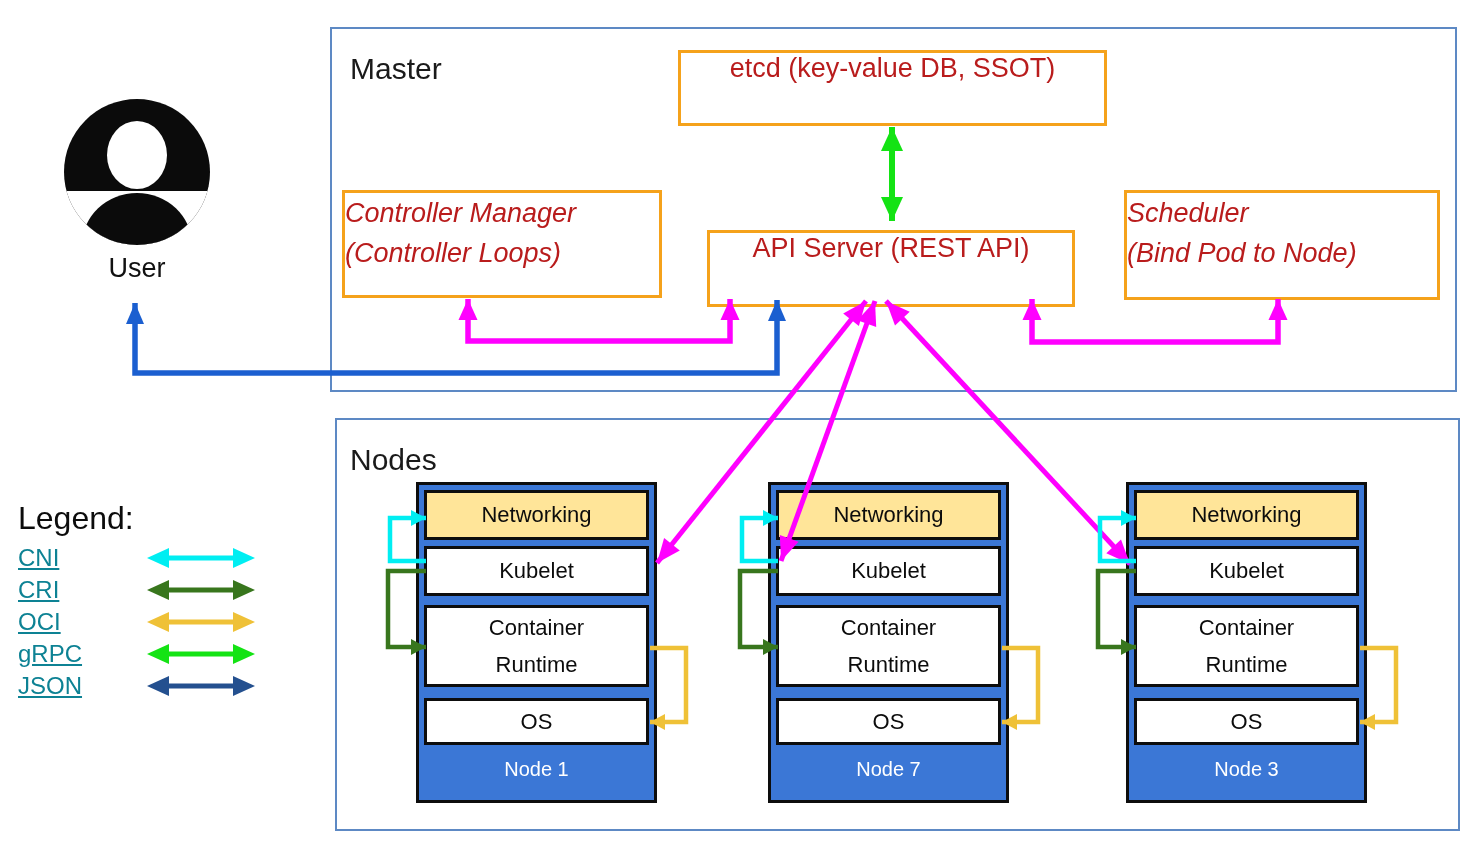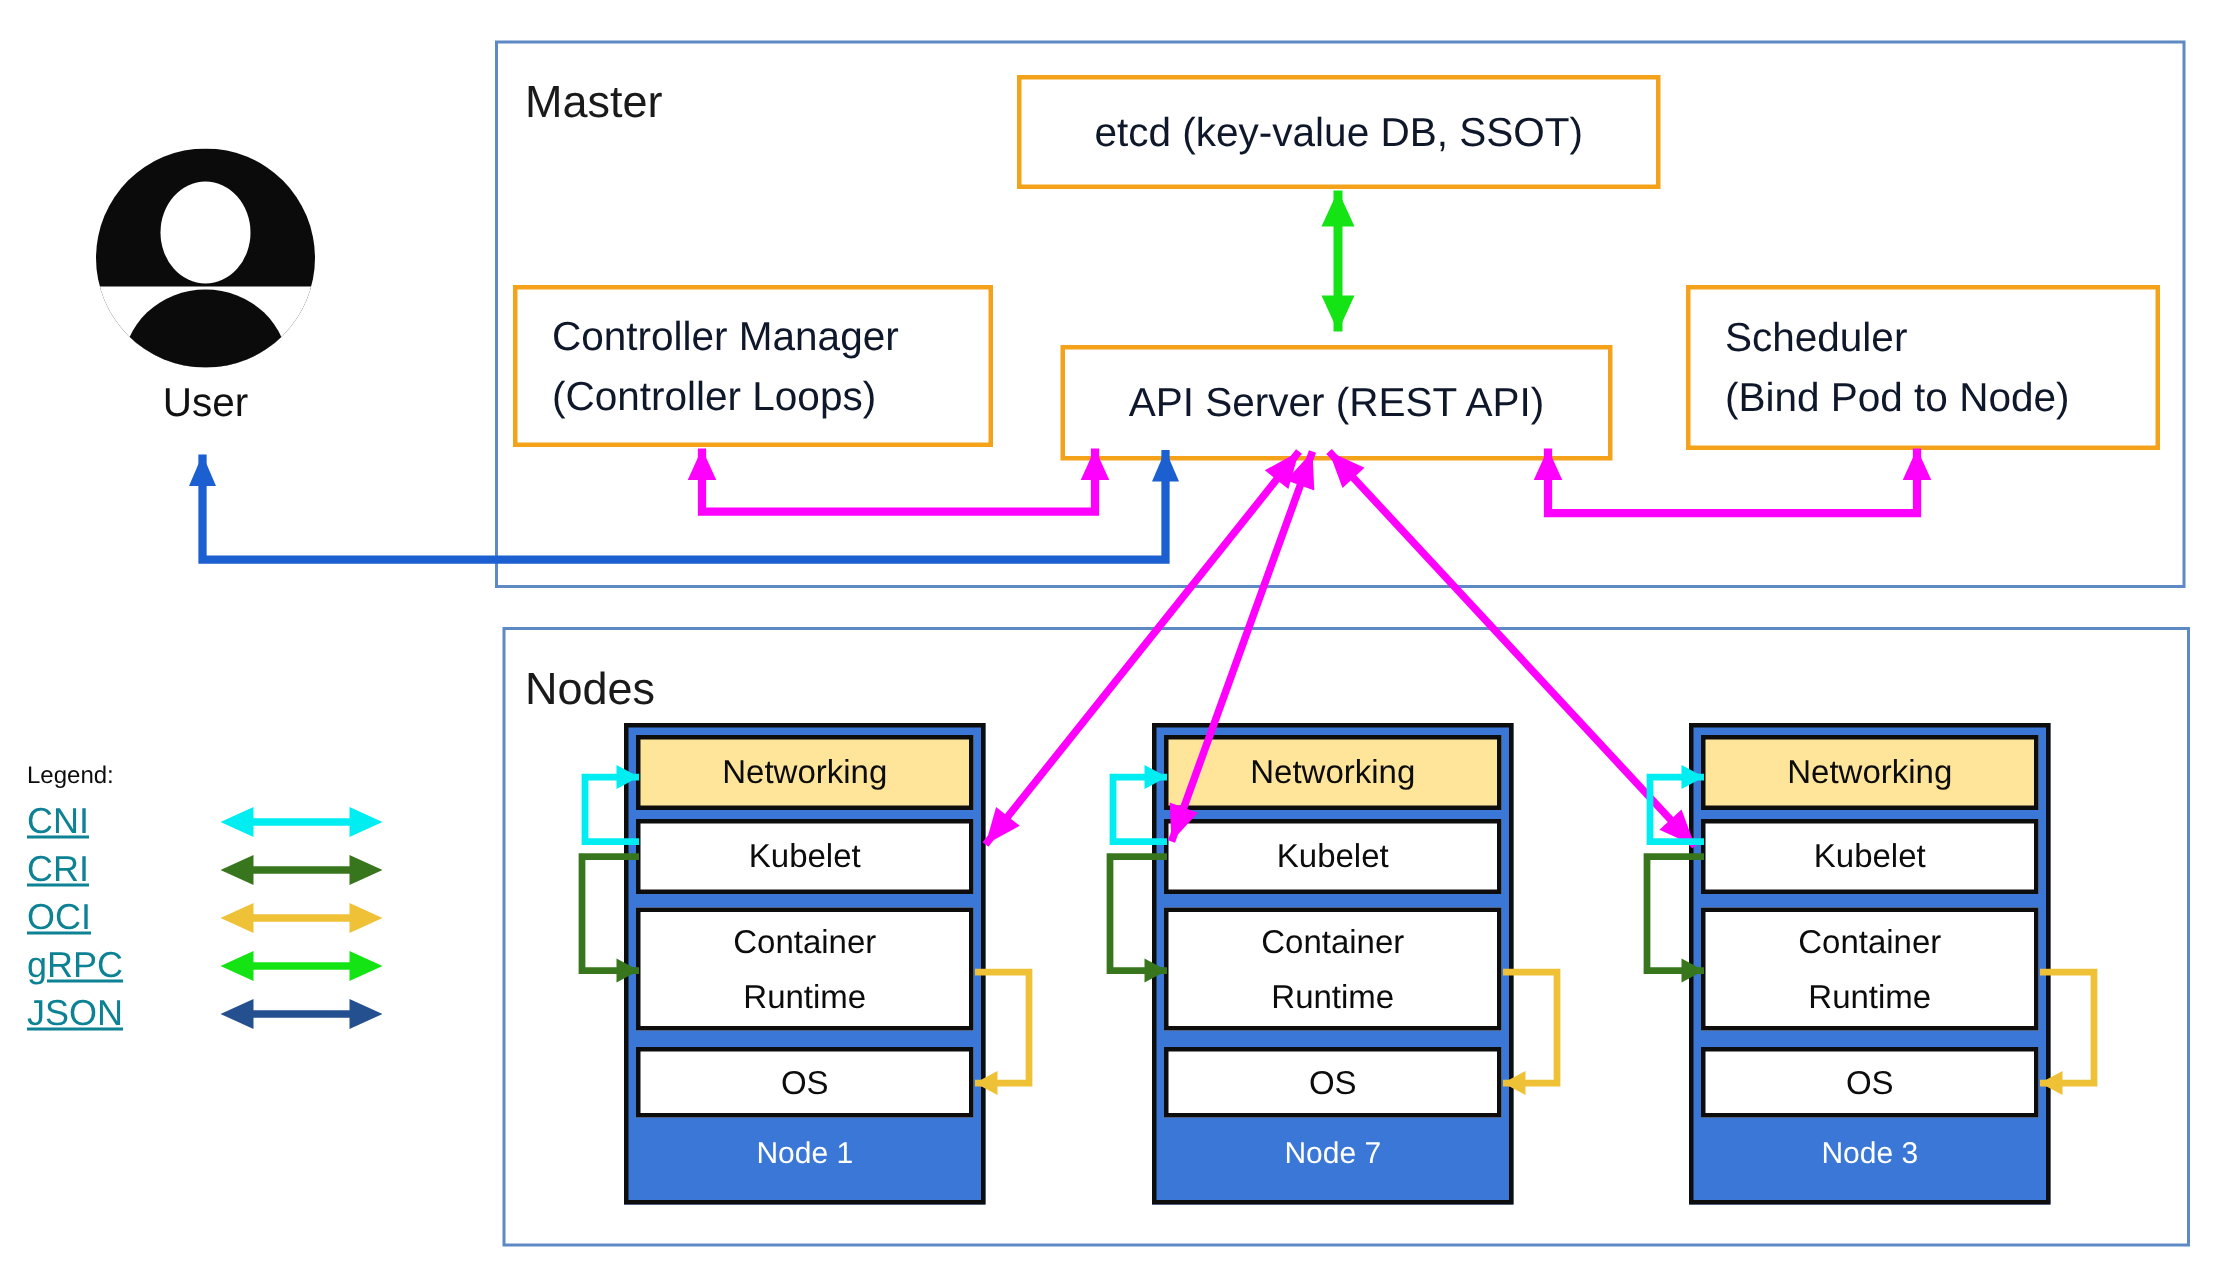--- a/index.html
+++ b/index.html
@@ -1,42 +1,42 @@
 <!DOCTYPE html>
 <html><head>
 <meta charset="utf-8">
 <style>
   html,body{margin:0;padding:0;background:#fff;}
   .canvas{position:relative;width:1475px;height:852px;background:#ffffff;overflow:hidden;
           font-family:"Liberation Sans", sans-serif;color:#111;border-radius:16px;}
   .groupbox{position:absolute;border:2px solid #5d89c4;background:transparent;}
   .group-title{position:absolute;font-size:30px;color:#1a1a1a;}
   .obox{position:absolute;border:3px solid #f5a21b;background:#fff;box-sizing:border-box;
-        display:flex;flex-direction:column;justify-content:center;font-size:27px;color:#0f172a;}
+        display:flex;flex-direction:column;font-size:27px;color:#b91c1c;}
   .obox.centered{align-items:center;text-align:center;}
-  .obox.leftpad{padding-left:23px;line-height:40px;}
+  .obox.leftpad{line-height:40px;font-style:italic;}
   
   .user-wrap{position:absolute;left:64px;top:99px;width:146px;}
   .user-label{position:absolute;left:64px;top:253px;width:146px;text-align:center;font-size:27px;}
   
   .node{position:absolute;top:64px;width:241px;height:321px;background:#3b77d6;
         border:3px solid #0d0d0d;box-sizing:border-box;}
   .nbox{position:absolute;left:5px;width:225px;background:#fff;border:3px solid #0d0d0d;
         box-sizing:border-box;display:flex;align-items:center;justify-content:center;
         font-size:22px;color:#0c0c0c;text-align:center;}
   .nbox.networking{top:5px;height:50px;background:#ffe599;}
   .nbox.kubelet{top:61px;height:50px;}
   .nbox.runtime{top:120px;height:82px;line-height:37px;}
   .nbox.runtime span{display:block;width:175px;}
   .nbox.os{top:213px;height:47px;}
   .node-name{position:absolute;left:0;top:273px;width:100%;text-align:center;
              color:#fff;font-size:20px;}
   
   .legend{position:absolute;left:18px;top:504px;width:250px;}
-  .legend-title{font-size:16px;line-height:28px;color:#0c0c0c;}
+  .legend-title{font-size:32px;line-height:28px;margin-bottom:10px;color:#0c0c0c;}
   .legend-row{display:flex;align-items:center;height:32px;}
   .legend-link{font-size:24px;text-decoration:underline;width:127px;cursor:pointer;}
   .legend-row svg{display:block;}
   
   #connections{position:absolute;left:0;top:0;width:1475px;height:852px;pointer-events:none;}
 </style>
 </head>
 <body>
 
 <div class="canvas">

